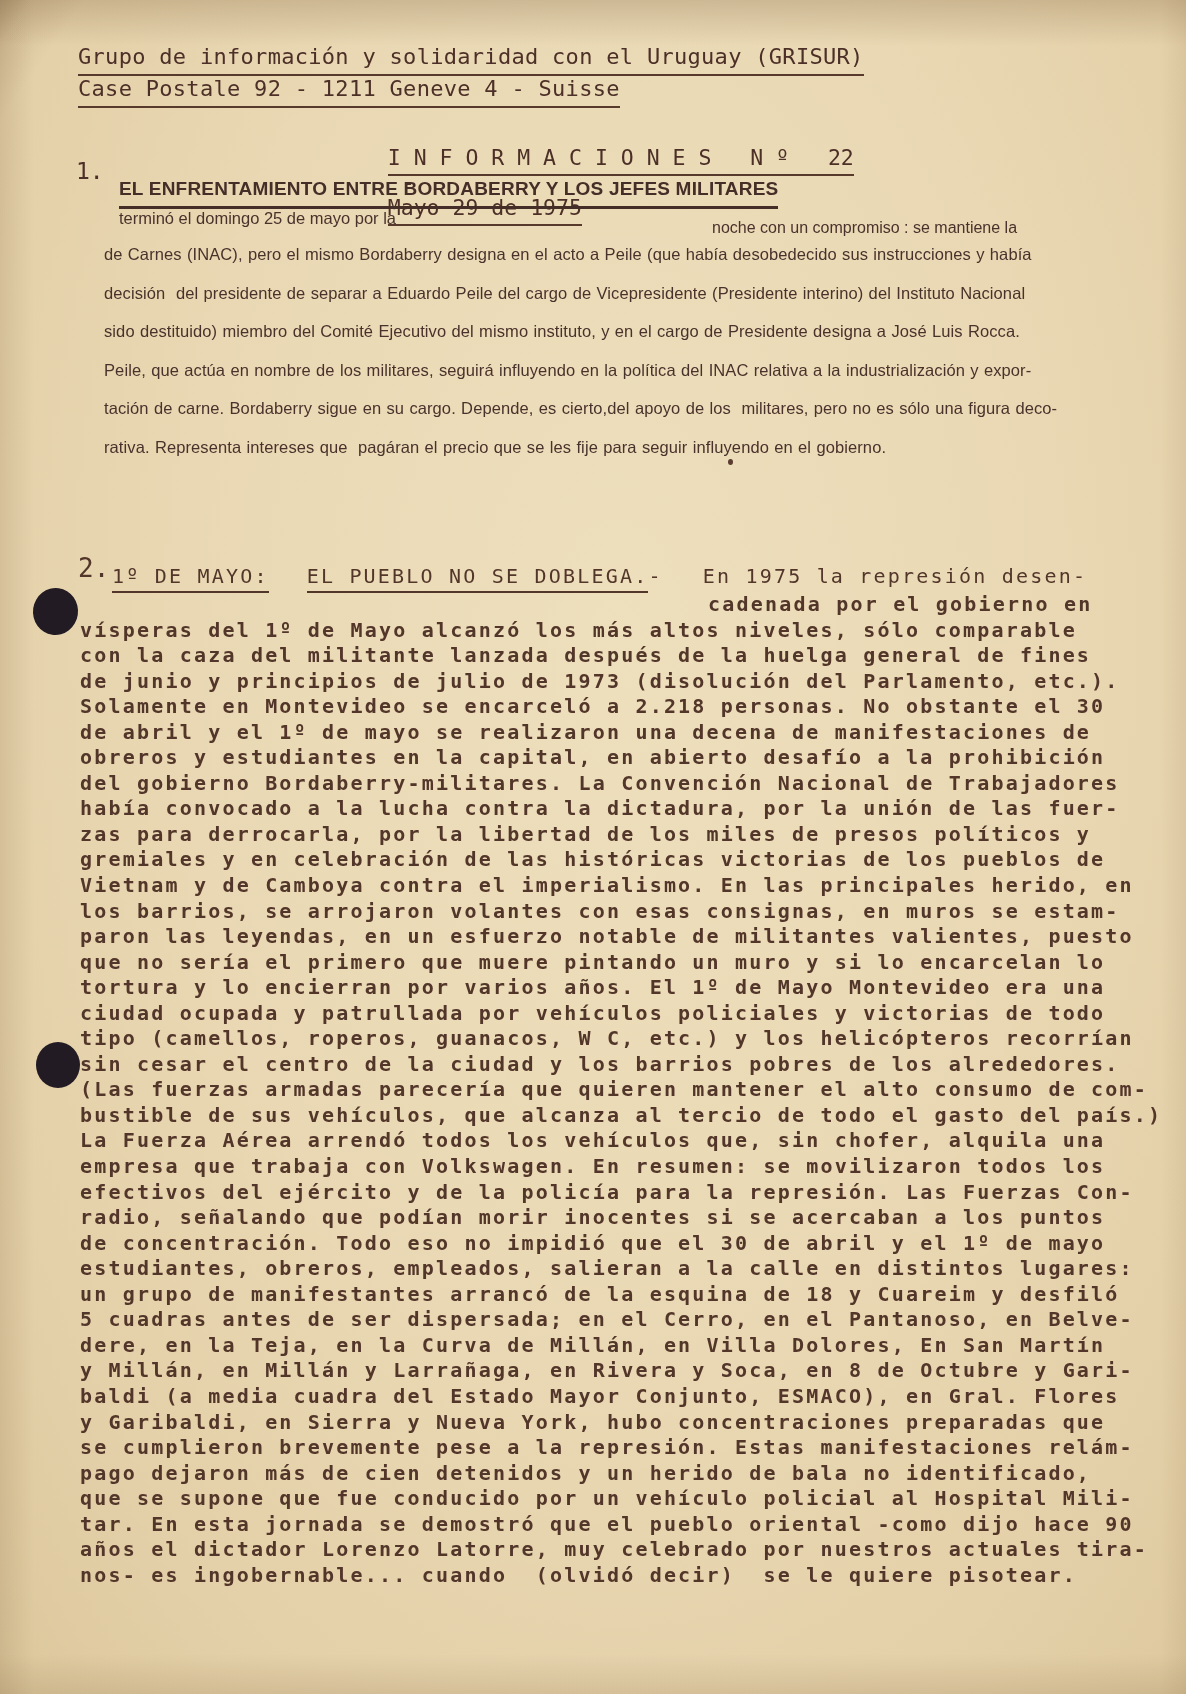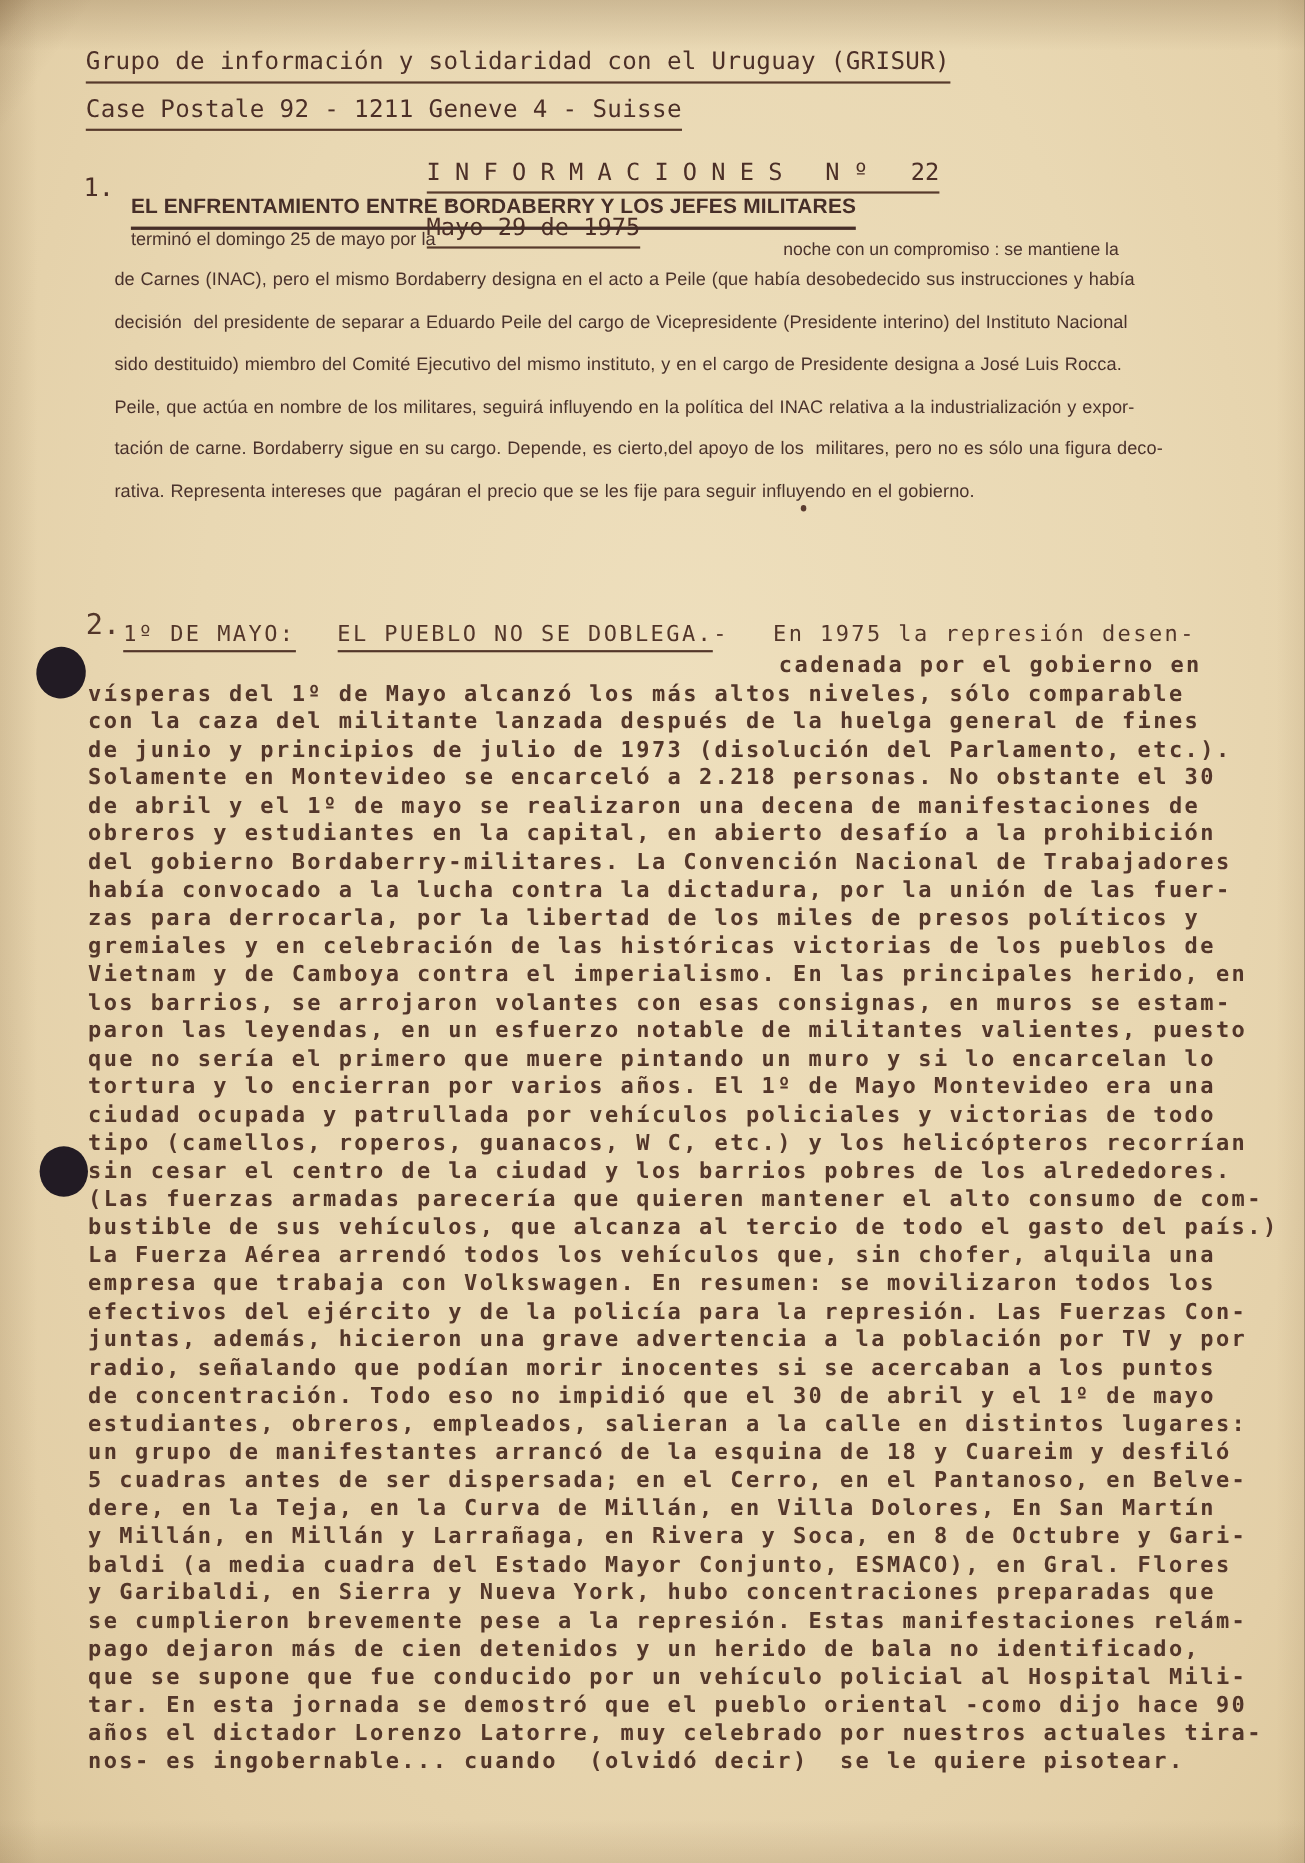--- a/index.html
+++ b/index.html
@@ -20,21 +20,21 @@
   .mono{font-family:"DejaVu Sans Mono", monospace;}
   .sans{font-family:"Liberation Sans", sans-serif;}
 
   
   .hdr{position:absolute;left:78px;top:44px;}
   .hdr-line{
     display:table;
     font-size:22px;letter-spacing:.3px;
     color:#4c2f27;
     border-bottom:2.5px solid #573a2c;
-    padding-bottom:5px;margin-bottom:11px;
+    padding-bottom:5px;
     white-space:pre;
   }
   .masthead{
     position:absolute;left:336px;top:120px;
     font-size:21.5px;color:#4c2f27;white-space:pre;
   }
   .masthead .ul{border-bottom:2.5px solid #573a2c;padding-bottom:4px;}
   .masthead .dash{margin:0 10px 0 14px;}
 
   
@@ -134,21 +134,20 @@
       <div>que no sería el primero que muere pintando un muro y si lo encarcelan lo</div>
       <div>tortura y lo encierran por varios años. El 1º de Mayo Montevideo era una</div>
       <div>ciudad ocupada y patrullada por vehículos policiales y victorias de todo</div>
       <div>tipo (camellos, roperos, guanacos, W C, etc.) y los helicópteros recorrían</div>
       <div>sin cesar el centro de la ciudad y los barrios pobres de los alrededores.</div>
       <div>(Las fuerzas armadas parecería que quieren mantener el alto consumo de com-</div>
       <div>bustible de sus vehículos, que alcanza al tercio de todo el gasto del país.)</div>
       <div>La Fuerza Aérea arrendó todos los vehículos que, sin chofer, alquila una</div>
       <div>empresa que trabaja con Volkswagen. En resumen: se movilizaron todos los</div>
       <div>efectivos del ejército y de la policía para la represión. Las Fuerzas Con-</div>
-      <div>juntas, además, hicieron una grave advertencia a la población por TV y por</div>
       <div>radio, señalando que podían morir inocentes si se acercaban a los puntos</div>
       <div>de concentración. Todo eso no impidió que el 30 de abril y el 1º de mayo</div>
       <div>estudiantes, obreros, empleados, salieran a la calle en distintos lugares:</div>
       <div>un grupo de manifestantes arrancó de la esquina de 18 y Cuareim y desfiló</div>
       <div>5 cuadras antes de ser dispersada; en el Cerro, en el Pantanoso, en Belve-</div>
       <div>dere, en la Teja, en la Curva de Millán, en Villa Dolores, En San Martín</div>
       <div>y Millán, en Millán y Larrañaga, en Rivera y Soca, en 8 de Octubre y Gari-</div>
       <div>baldi (a media cuadra del Estado Mayor Conjunto, ESMACO), en Gral. Flores</div>
       <div>y Garibaldi, en Sierra y Nueva York, hubo concentraciones preparadas que</div>
       <div>se cumplieron brevemente pese a la represión. Estas manifestaciones relám-</div>

